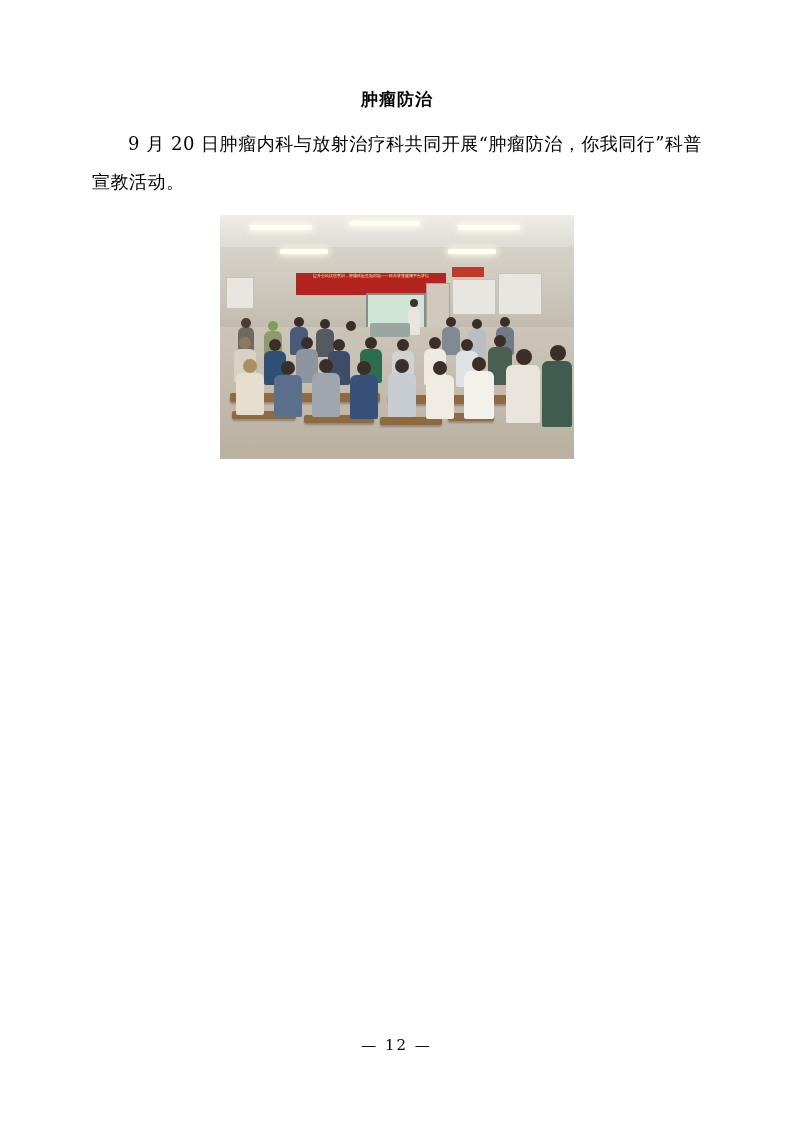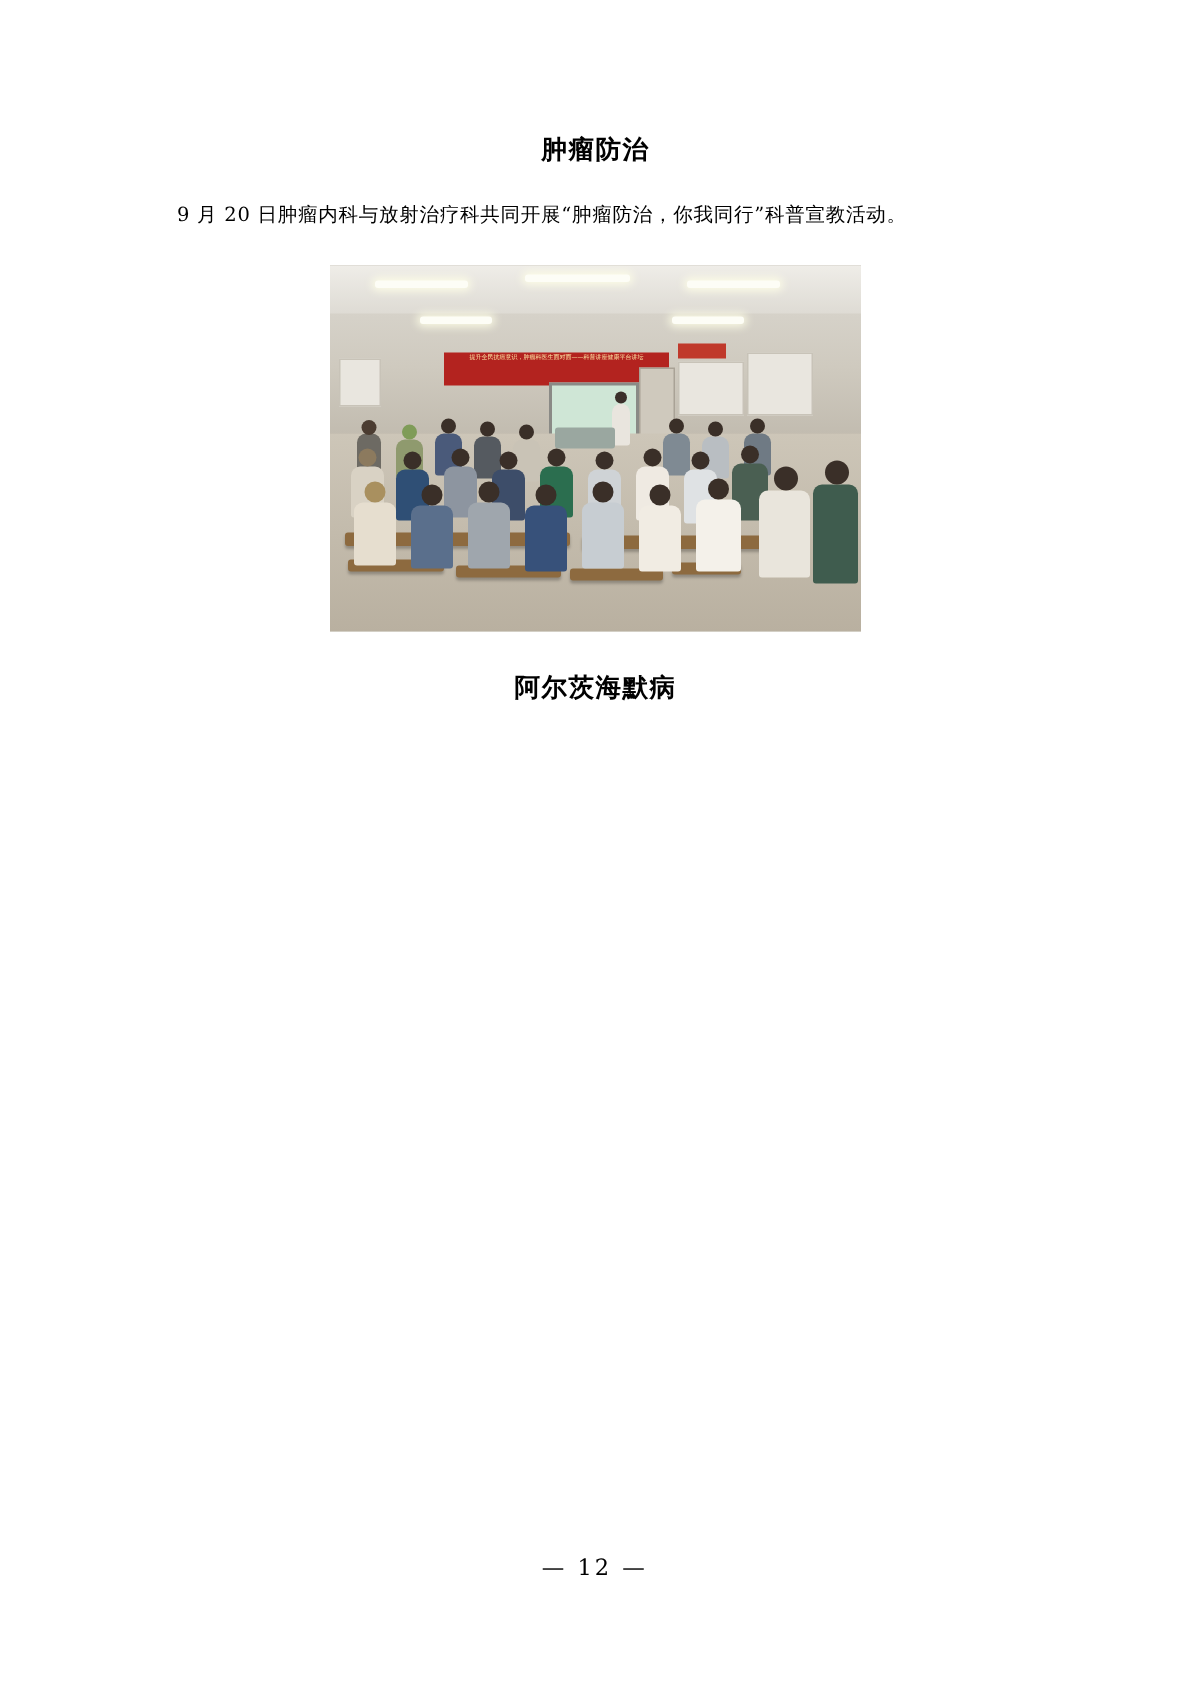--- a/index.html
+++ b/index.html
@@ -34,21 +34,21 @@
     text-align: center;
     margin: 0 0 14px 0;
     letter-spacing: 1px;
     font-family: "DejaVu Serif", "Liberation Serif", serif;
   }
   h2.heading.second {
     margin-top: 22px;
     margin-bottom: 12px;
   }
   p.para {
-    font-size: 13px;
+    font-size: 18px;
     line-height: 38px;
     margin: 0 0 0 0;
     text-align: justify;
     text-justify: inter-ideograph;
     text-indent: 2em;
     letter-spacing: 0.5px;
   }
   .figure {
     margin: 14px 0 16px 0;
     text-align: center;
@@ -240,19 +240,18 @@
         <div class="ph-head" style="left:296px; top:134px; width:16px; height:16px; background:#3a2f28;"></div>
 
         <div class="ph-person" style="left:322px; top:146px; width:30px; height:66px; background:#3f5c4e;"></div>
         <div class="ph-head" style="left:330px; top:130px; width:16px; height:16px; background:#3a2f28;"></div>
 
         
       </div>
     </div>
 
 
-    <h2 class="heading second">阿尔茨海默病</h2>
 
 
   </div>
 
   <div class="footer">— 12 —</div>
 </div>
 
 </body></html>

